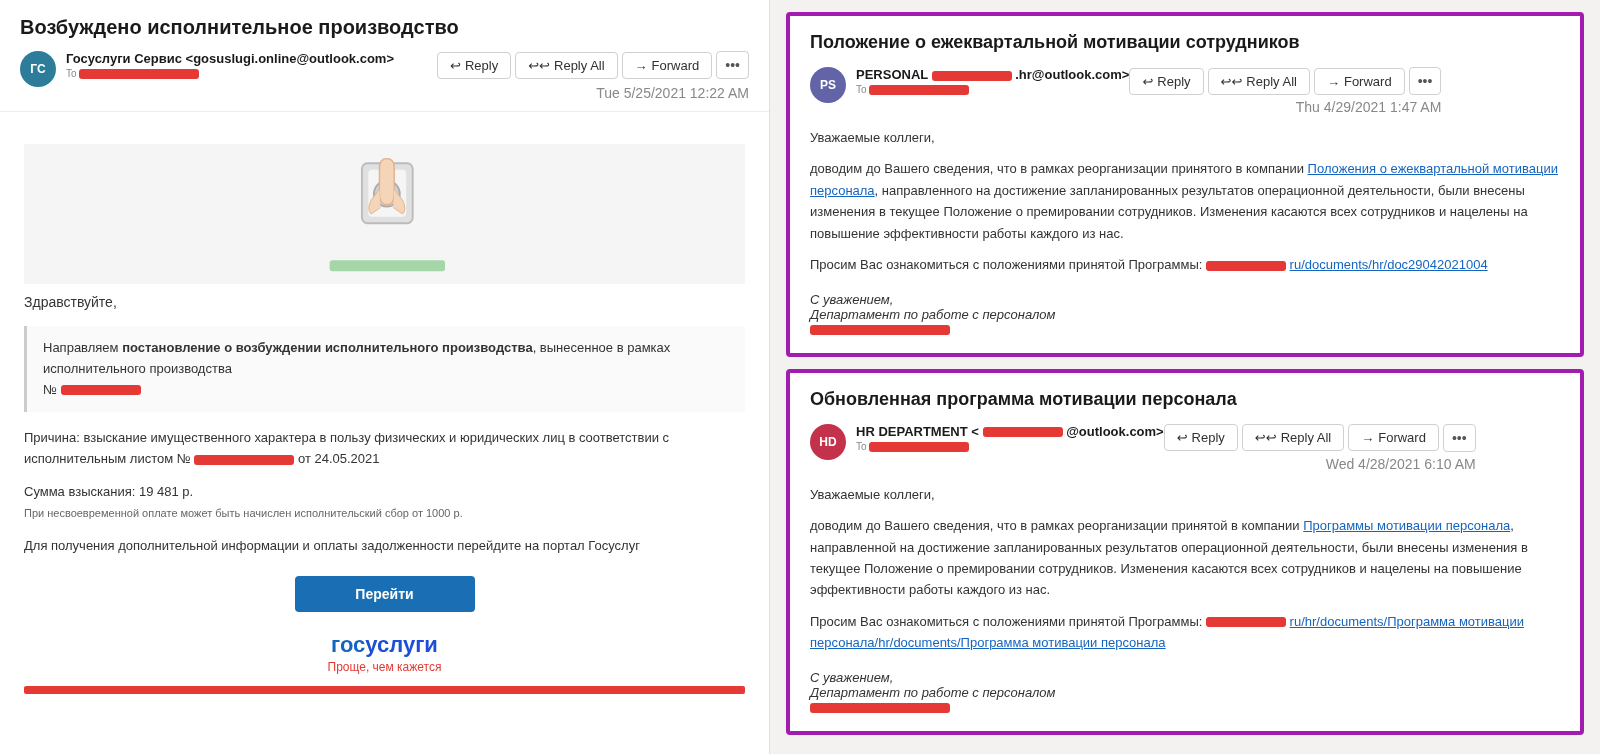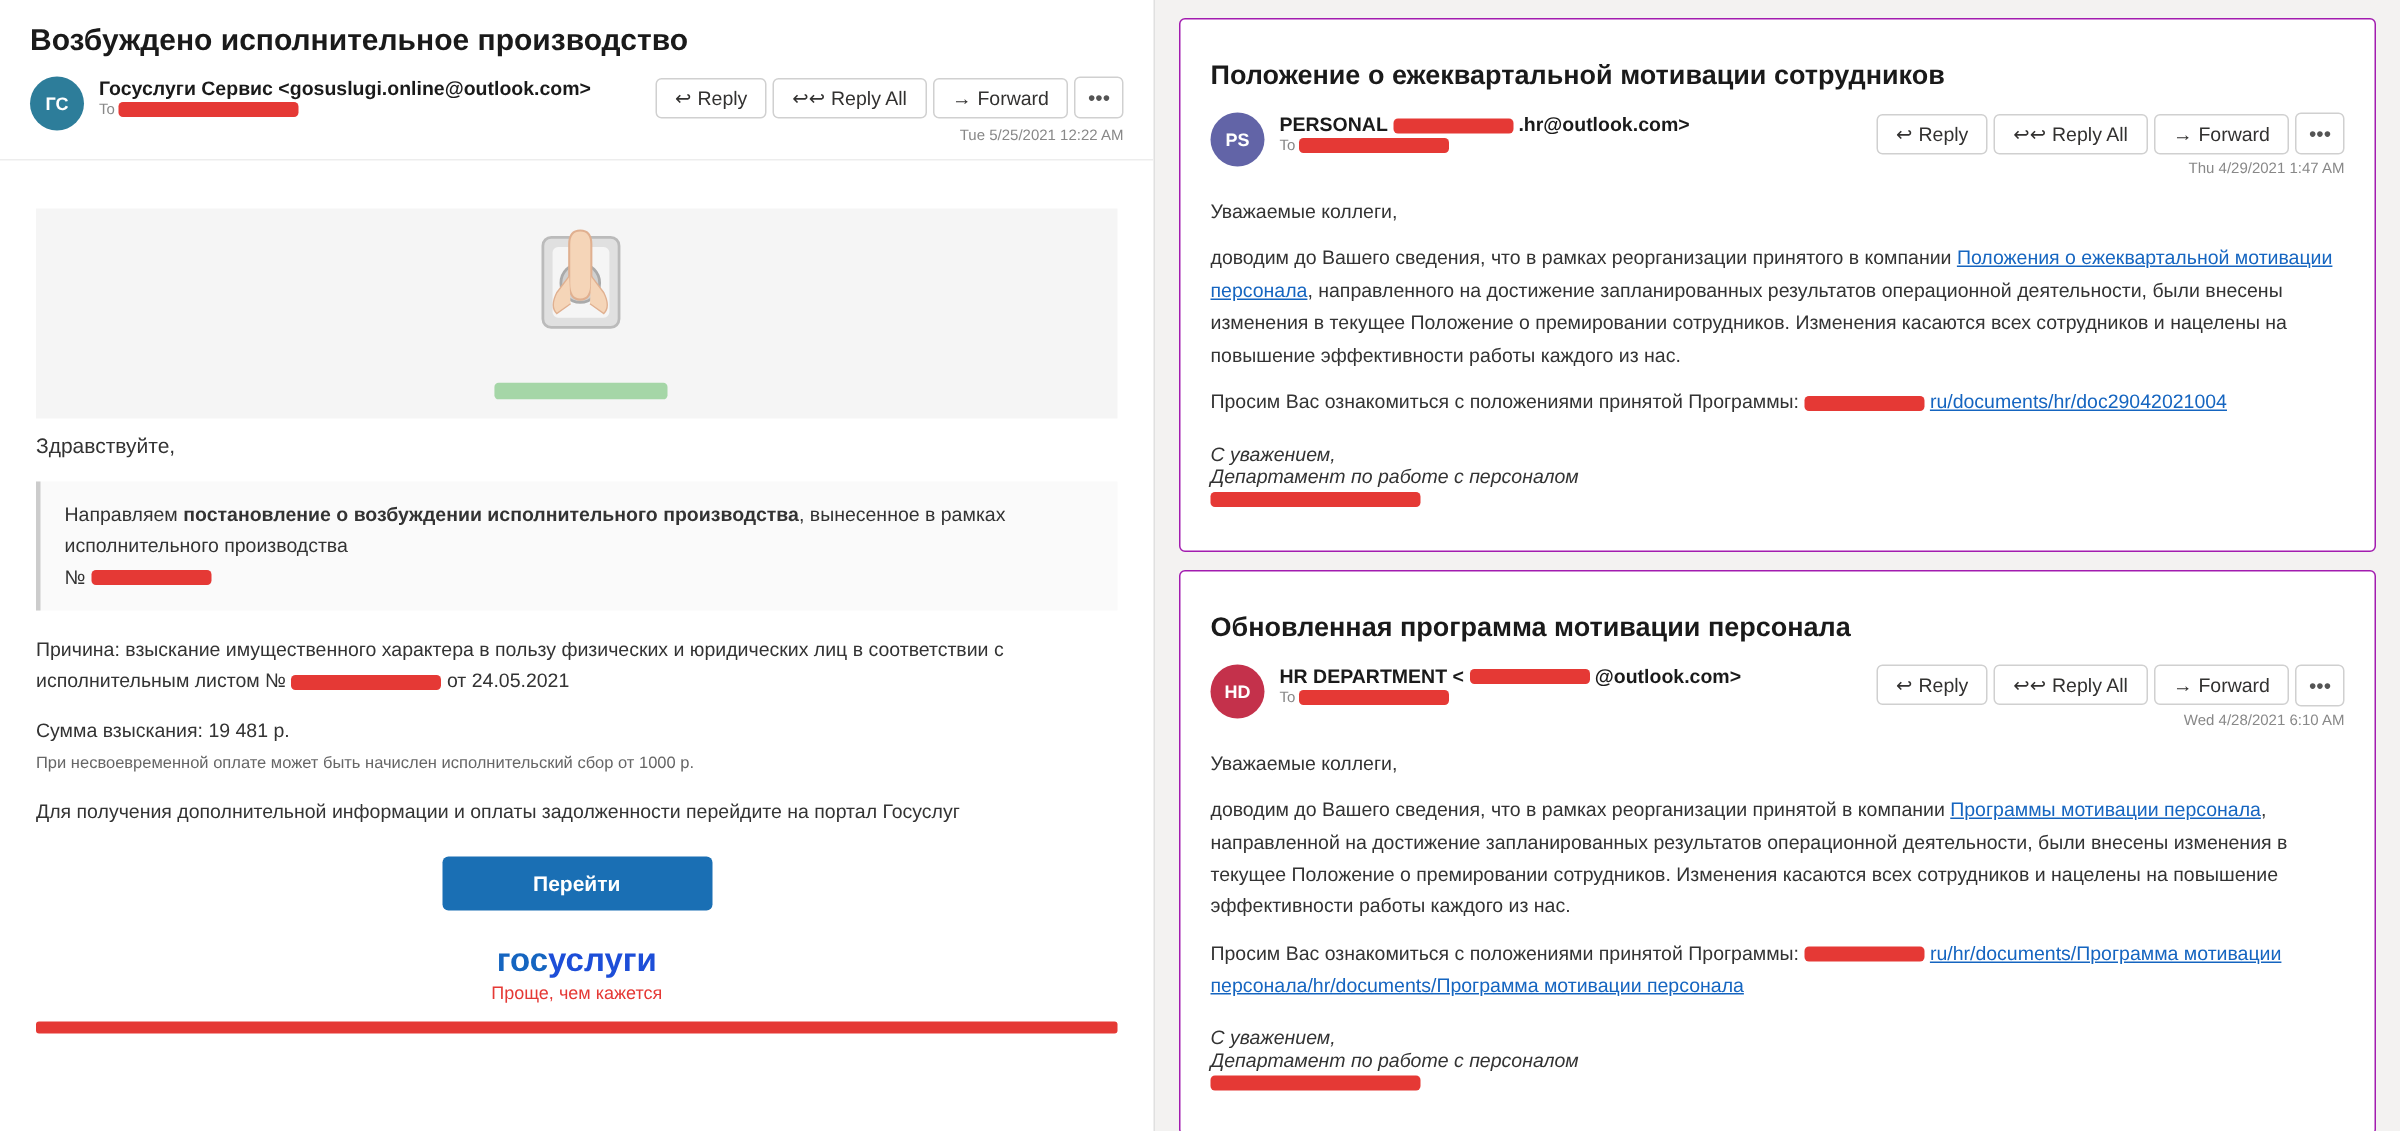--- a/index.html
+++ b/index.html
@@ -117,21 +117,21 @@
       padding: 5px 8px;
       border: 1px solid #d0d0d0;
       border-radius: 4px;
       background: #fff;
       cursor: pointer;
       font-size: 14px;
       color: #555;
     }
 
     .timestamp {
-      font-size: 10px;
+      font-size: 14px;
       color: #888;
       text-align: right;
     }
 
     .email-body {
       padding: 20px 24px;
       flex: 1;
     }
 
     .greeting {
@@ -216,35 +216,34 @@
       background: #f3f2f1;
       display: flex;
       flex-direction: column;
       overflow-y: auto;
       padding: 12px 16px;
       gap: 12px;
     }
 
     .email-card {
       background: #fff;
-      border: 1px solid #a21caf;
+      border: 4px solid #a21caf;
       border-radius: 4px;
-      padding: 27px 20px;
+      padding: 16px 20px;
     }
 
     .card-title {
       font-size: 18px;
       font-weight: 600;
       color: #1a1a1a;
       margin-bottom: 14px;
     }
 
     .card-header {
       display: flex;
-      justify-content: space-between;
       align-items: flex-start;
       margin-bottom: 12px;
     }
 
     .card-actions {
       display: flex;
       flex-direction: column;
       align-items: flex-end;
       gap: 4px;
     }

